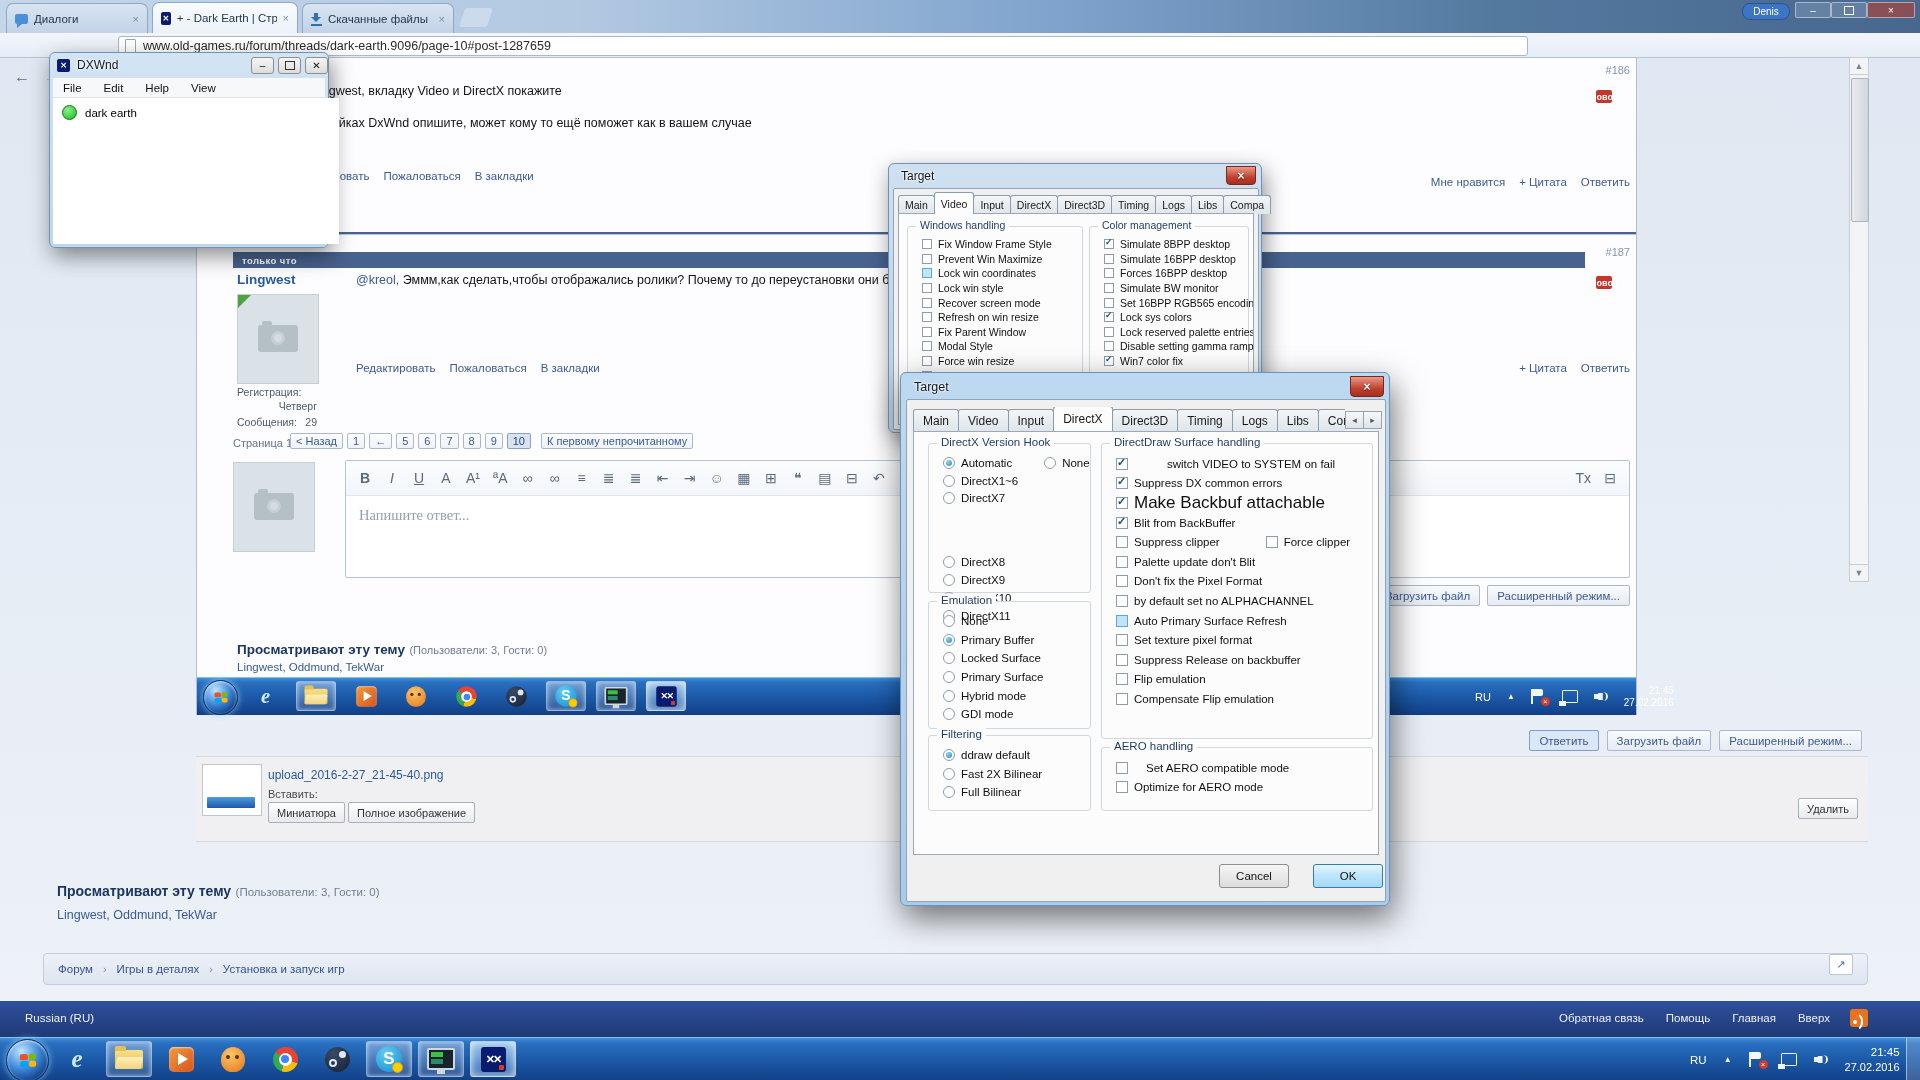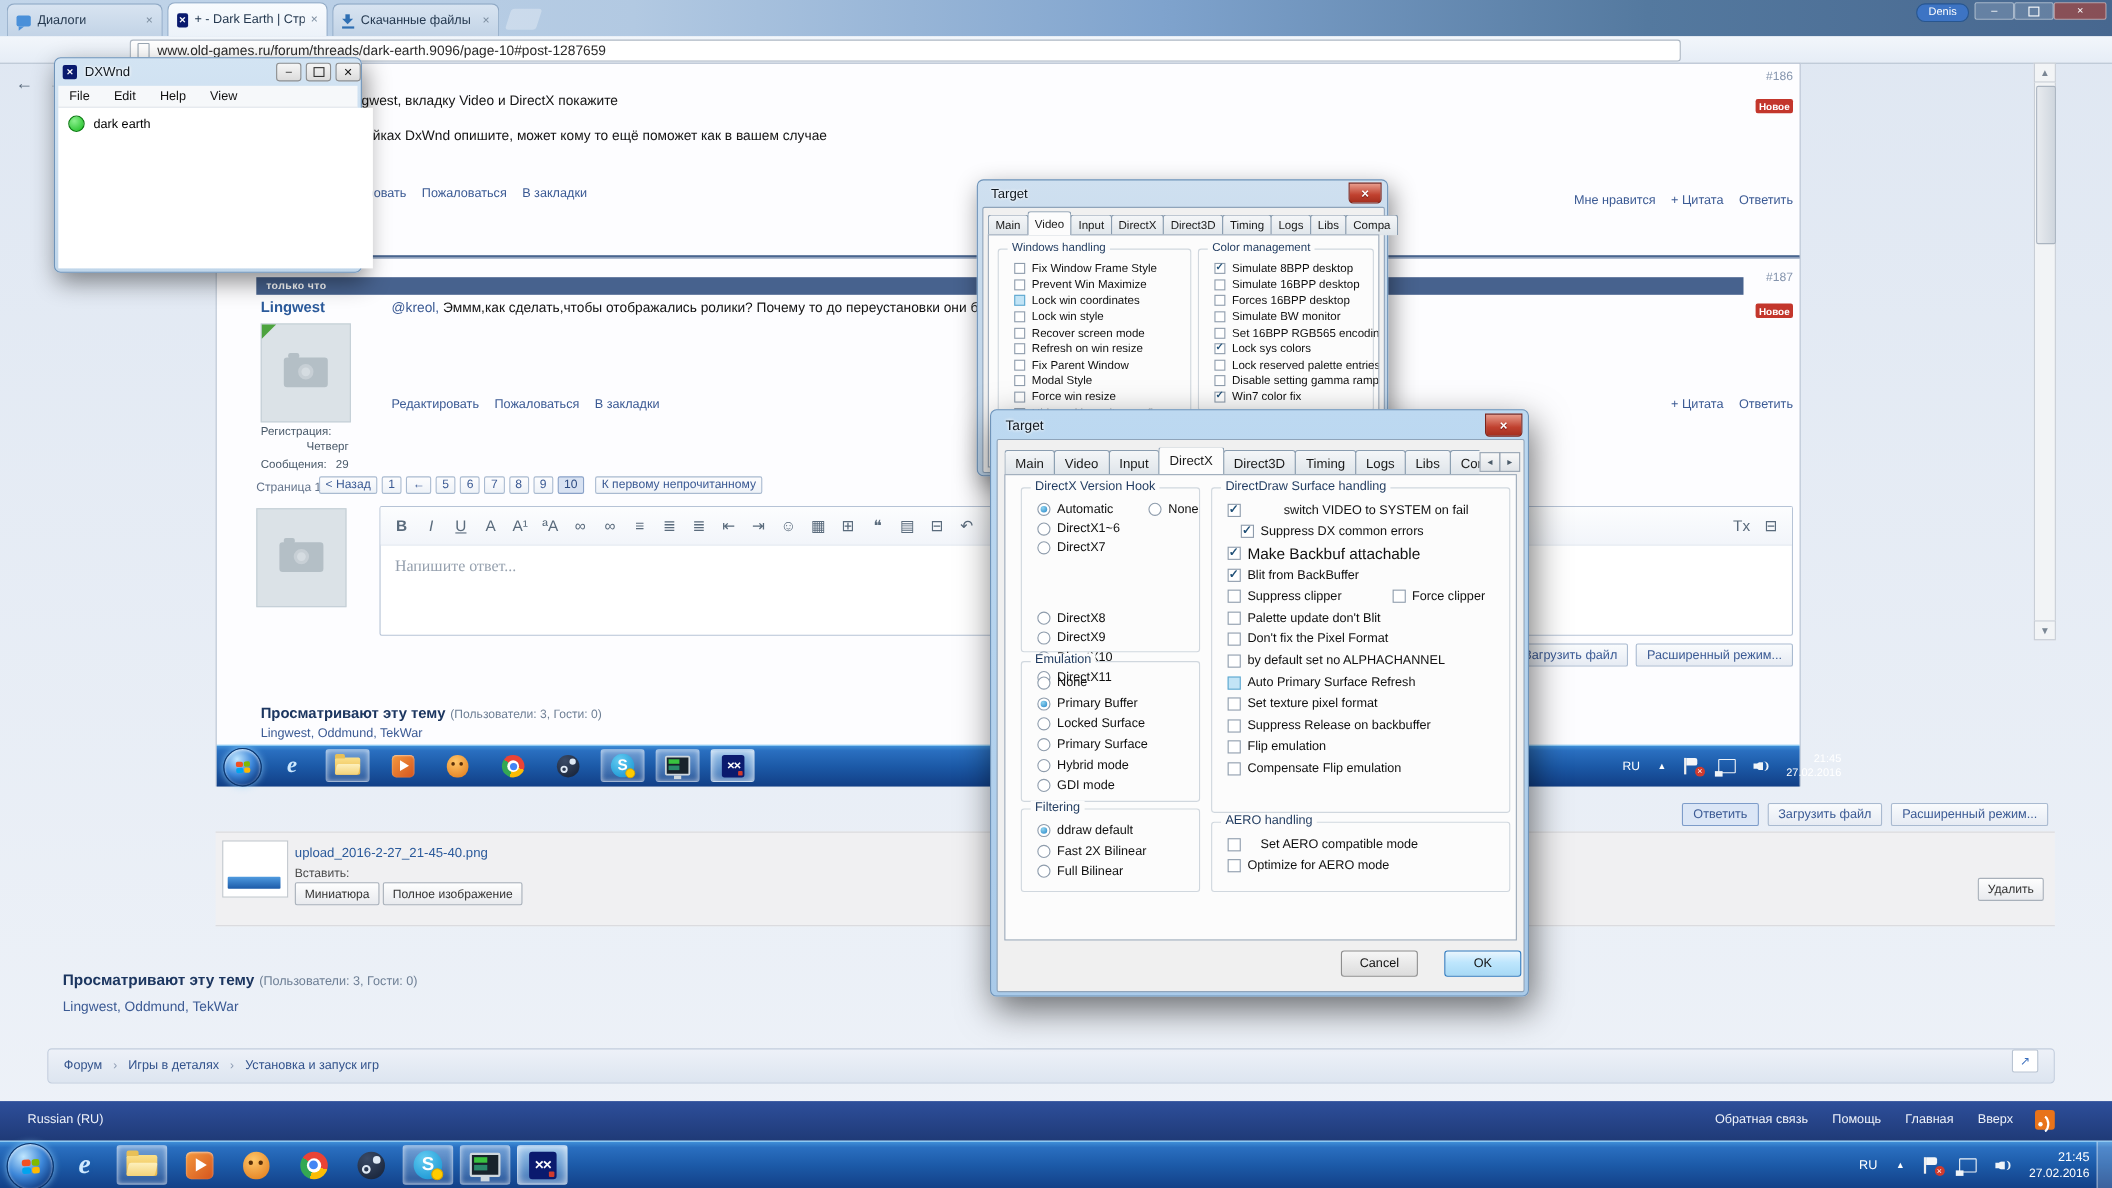--- a/index.html
+++ b/index.html
@@ -30,21 +30,21 @@
   .ham i{display:block;width:14px;height:2px;background:#6d7a88;margin:2px 0;}
   
   .sb{background:#f2f4f6;border:1px solid #c8ced6;box-sizing:border-box;color:#7a8694;font-size:9px;
      display:flex;align-items:center;justify-content:center;}
   #sb-thumb{background:linear-gradient(to right,#e8ebef,#cfd6de);border:1px solid #aab4c0;border-radius:2px;}
   
   #frame{left:196px;top:57px;width:1441px;height:658px;background:#fdfdff;border:1px solid #b3bfd0;box-sizing:border-box;}
   .ftxt{font-size:12.5px;color:#141414;white-space:nowrap;}
   .flink{color:#3b5a94;text-decoration:none;font-size:11.5px;white-space:nowrap;}
   .pid{font-size:11px;color:#8494ad;text-align:right;width:60px;}
-  .badge{width:34px;height:13px;background:#c3362c;color:#fff;font-size:9px;font-weight:bold;
+  .badge{width:16px;height:13px;background:#c3362c;color:#fff;font-size:9px;font-weight:bold;
     display:flex;align-items:center;justify-content:center;border-radius:2px;}
   #divider{left:197px;top:232px;width:1439px;height:2px;background:#49658f;border-bottom:1px solid #b9c6da;}
   #datebar{left:233px;top:252px;width:1352px;height:16px;background:#47628e;color:#fff;font-size:9.5px;
     font-weight:bold;display:flex;align-items:center;padding-left:9px;box-sizing:border-box;letter-spacing:.4px;}
   .avatar{width:80px;height:88px;background:#dbe2e7;border:1px solid #c4cfd6;}
   .cam{position:absolute;left:20px;top:30px;width:40px;height:27px;background:#b4bfc6;border-radius:3px;}
   .cam::before{content:"";position:absolute;left:13px;top:6px;width:14px;height:14px;border-radius:50%;
     background:#d5dce1;border:3px solid #c7cfd5;box-sizing:border-box;}
   .cam::after{content:"";position:absolute;left:4px;top:-4px;width:10px;height:5px;background:#b4bfc6;border-radius:2px;}
   .tri{position:absolute;left:0;top:0;width:0;height:0;border-top:13px solid #4da33f;border-right:13px solid transparent;}
@@ -668,27 +668,27 @@
               </div>
             </div>
           </div>
         <div class="grp" style="left:187px;top:11px;width:272px;height:296px" id="fgrp-ddraw">
             <span class="gcap" style="font-size:11.5px">DirectDraw Surface handling</span>
             <div class="rows" style="top:10px">
               <div class="row" style="height: 19.6px; gap: 39px;">
                 <span class="cb ck"></span>
                 <span class="olab" style="font-size: 11.5px;">switch VIDEO to SYSTEM on fail</span>
               </div>
-              <div class="row" style="height: 19.6px; margin-left: 12px;">
+              <div class="row" style="height: 19.6px;">
                 <span class="cb ck"></span>
                 <span class="olab" style="font-size: 11.5px;">Suppress DX common errors</span>
               </div>
               <div class="row" style="height: 19.6px;">
                 <span class="cb ck"></span>
-                <span class="olab" style="font-size: 14px;">Make Backbuf attachable</span>
+                <span class="olab" style="font-size: 17px;">Make Backbuf attachable</span>
               </div>
               <div class="row" style="height: 19.6px;">
                 <span class="cb ck"></span>
                 <span class="olab" style="font-size: 11.5px;">Blit from BackBuffer</span>
               </div>
               <div class="row" style="height: 19.6px;">
                 <span class="cb"></span>
                 <span class="olab" style="font-size: 11.5px;">Suppress clipper</span>
                 <span style="display: flex; align-items: center; gap: 6px; margin-left: 40px;">
                   <span class="cb"></span>

